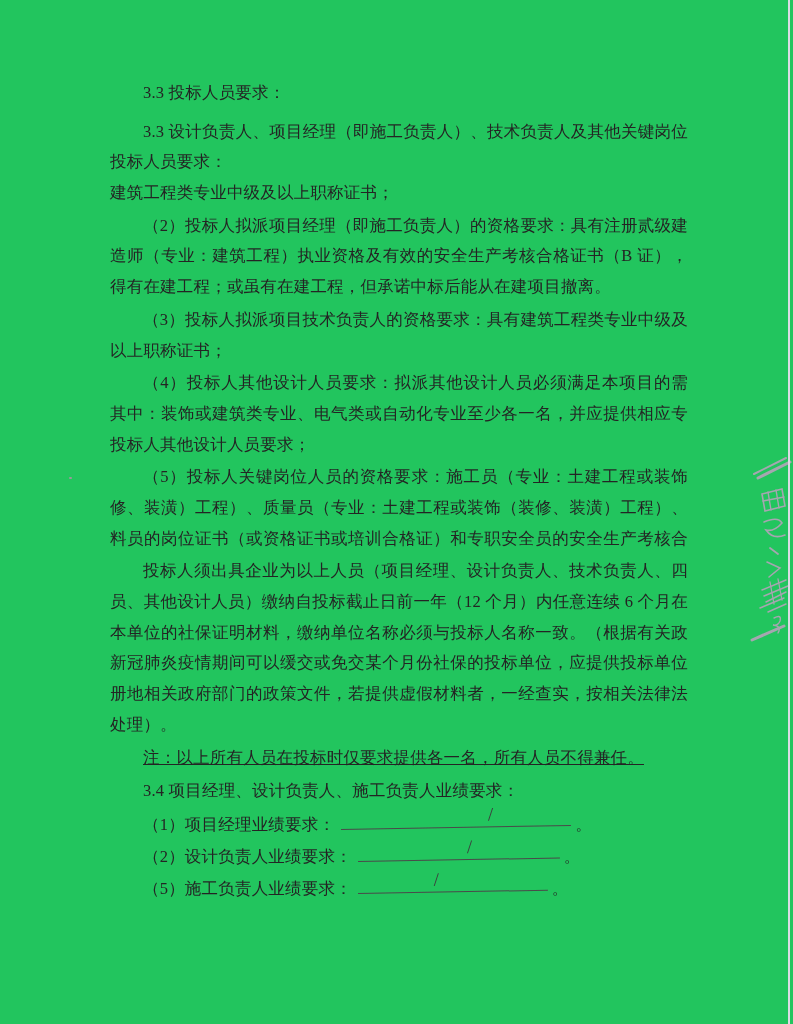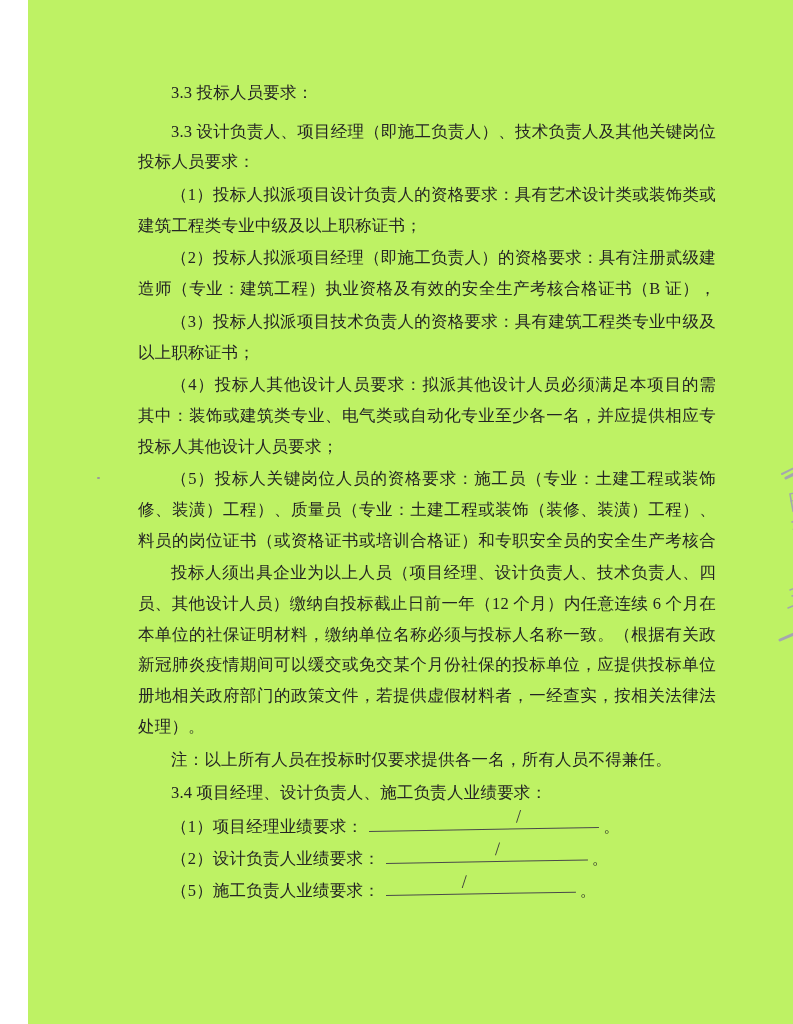--- a/index.html
+++ b/index.html
@@ -5,22 +5,21 @@
   html, body { margin: 0; padding: 0; }
   body {
     width: 793px; height: 1024px;
     background: #ffffff;
     position: relative;
     overflow: hidden;
     font-family: "Liberation Serif", "DejaVu Serif", serif;
   }
   .page {
     position: absolute; inset: 0;
-    background: #bef264;
-    margin-left: 28px;
+    background: #22c55e;
   }
   .content {
     position: absolute;
     left: 110px; top: 0;
     width: 578px;
     padding-top: 78px;
     color: #242424;
     font-size: 16.5px;
     line-height: 30.7px;
     letter-spacing: 0.2px;
@@ -33,21 +32,21 @@
   .j { 
     white-space: normal;
     text-align: justify;
     text-align-last: justify;
     height: 30.7px;
     overflow: hidden;
   }
   .indent { text-indent: 2em; }
   .gap8 { margin-top: 8px; }
   .gap2 { margin-top: 2px; }
-  .gap3 { margin-top: 3px; }
+  .gap3 { margin-top: 3px; text-decoration: underline; }
   
   .blank-row { height: 32px; line-height: 32px; text-indent: 2em; white-space: nowrap; }
   .blank {
     display: inline-block;
     position: relative;
     height: 1.05em;
     border-bottom: 1.6px solid #4a4a4a;
     transform: rotate(-1deg);
     transform-origin: left bottom;
     vertical-align: baseline;
@@ -91,24 +90,24 @@
   }
 </style>
 </head>
 <body>
 
 <div class="page">
   <div class="content">
     <div class="line indent">3.3 投标人员要求：</div>
     <div class="j indent gap8">3.3 设计负责人、项目经理（即施工负责人）、技术负责人及其他关键岗位</div>
     <div class="line">投标人员要求：</div>
-    <div class="j indent gap2">（1）投标人拟派项目设计负责人的资格要求：具有艺术设计类或装饰类或</div>
     <div class="line">建筑工程类专业中级及以上职称证书；</div>
     <div class="j indent gap2">（2）投标人拟派项目经理（即施工负责人）的资格要求：具有注册贰级建</div>
     <div class="j">造师（专业：建筑工程）执业资格及有效的安全生产考核合格证书（B 证），不</div>
+    <div class="line">得有在建工程；或虽有在建工程，但承诺中标后能从在建项目撤离。</div>
     <div class="j indent gap2">（3）投标人拟派项目技术负责人的资格要求：具有建筑工程类专业中级及</div>
     <div class="line">以上职称证书；</div>
     <div class="j indent gap2">（4）投标人其他设计人员要求：拟派其他设计人员必须满足本项目的需要。</div>
     <div class="j">其中：装饰或建筑类专业、电气类或自动化专业至少各一名，并应提供相应专业</div>
     <div class="line">投标人其他设计人员要求；</div>
     <div class="j indent gap2">（5）投标人关键岗位人员的资格要求：施工员（专业：土建工程或装饰（装</div>
     <div class="j">修、装潢）工程）、质量员（专业：土建工程或装饰（装修、装潢）工程）、材</div>
     <div class="j">料员的岗位证书（或资格证书或培训合格证）和专职安全员的安全生产考核合格</div>
     <div class="j indent gap2">投标人须出具企业为以上人员（项目经理、设计负责人、技术负责人、四大</div>
     <div class="j">员、其他设计人员）缴纳自投标截止日前一年（12 个月）内任意连续 6 个月在</div>

